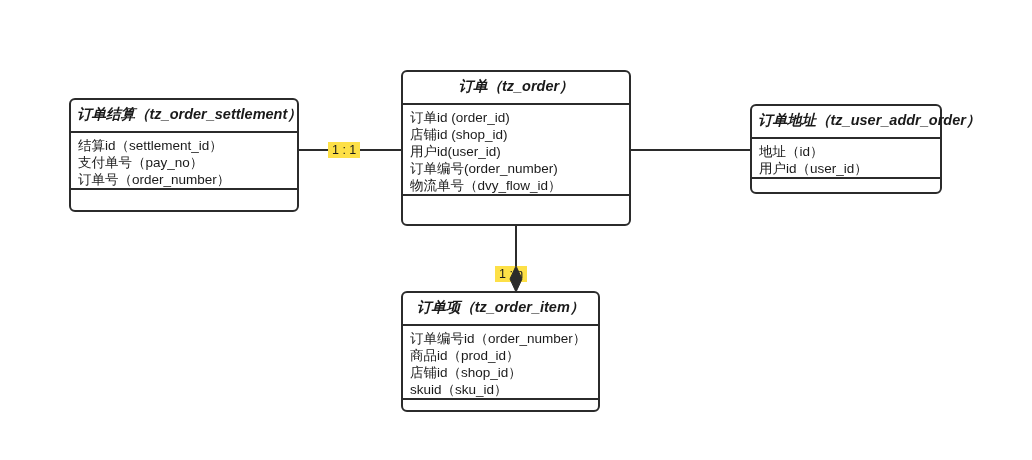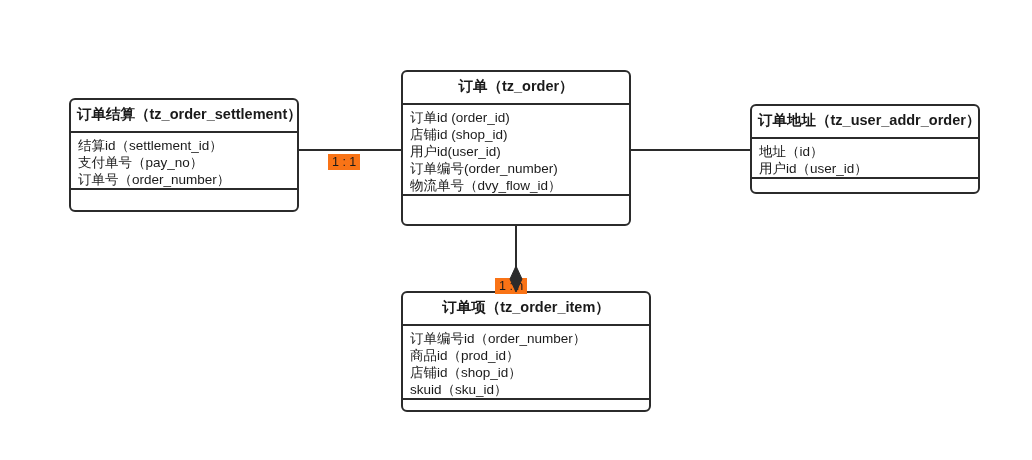--- a/index.html
+++ b/index.html
@@ -34,20 +34,21 @@
     box-sizing: border-box;
     width: 100%;
     text-align: center;
     font-size: 14.5px;
     font-weight: bold;
     line-height: 1.35;
     padding: 5px 6px 6px 6px;
     border-bottom: 2px solid #2b2b2b;
     white-space: nowrap;
     letter-spacing: 0px;
+    font-style: italic;
   }
   .entity-fields {
     box-sizing: border-box;
     width: 100%;
     padding: 4px 0 0 7px;
     border-bottom: 2px solid #2b2b2b;
   }
   .field {
     font-size: 13.5px;
     line-height: 17px;
@@ -61,26 +62,25 @@
     position: absolute;
     background: #2b2b2b;
     z-index: 1;
   }
   .conn-h { height: 2px; }
   .conn-v { width: 2px; }
   .conn-label {
     position: absolute;
     font-size: 12.5px;
     line-height: 14px;
-    background: #f97316;
+    background: #fde047;
     padding: 1px 4px;
     white-space: nowrap;
     z-index: 3;
     color: #1a1a1a;
-    margin-top: 12px;
   }
   .diamond {
     position: absolute;
     z-index: 3;
   }
 </style>
 </head>
 <body>
 
 <div id="canvas">
@@ -111,30 +111,30 @@
     <div class="entity-fields">
       <div class="field">订单id (order_id)</div>
       <div class="field">店铺id (shop_id)</div>
       <div class="field">用户id(user_id)</div>
       <div class="field">订单编号(order_number)</div>
       <div class="field">物流单号（dvy_flow_id）</div>
     </div>
     <div class="entity-footer"></div>
   </div>
 
-  <div class="entity" style="left:750px; top:104px; width:230px; height:90px;">
+  <div class="entity" style="left:750px; top:104px; width:192px; height:90px;">
     <div class="entity-title">订单地址（tz_user_addr_order）</div>
     <div class="entity-fields">
       <div class="field">地址（id）</div>
       <div class="field">用户id（user_id）</div>
     </div>
     <div class="entity-footer"></div>
   </div>
 
-  <div class="entity" style="left:401px; top:291px; width:250px; height:121px;">
+  <div class="entity" style="left:401px; top:291px; width:199px; height:121px;">
     <div class="entity-title">订单项（tz_order_item）</div>
     <div class="entity-fields">
       <div class="field">订单编号id（order_number）</div>
       <div class="field">商品id（prod_id）</div>
       <div class="field">店铺id（shop_id）</div>
       <div class="field">skuid（sku_id）</div>
     </div>
     <div class="entity-footer"></div>
   </div>
 

